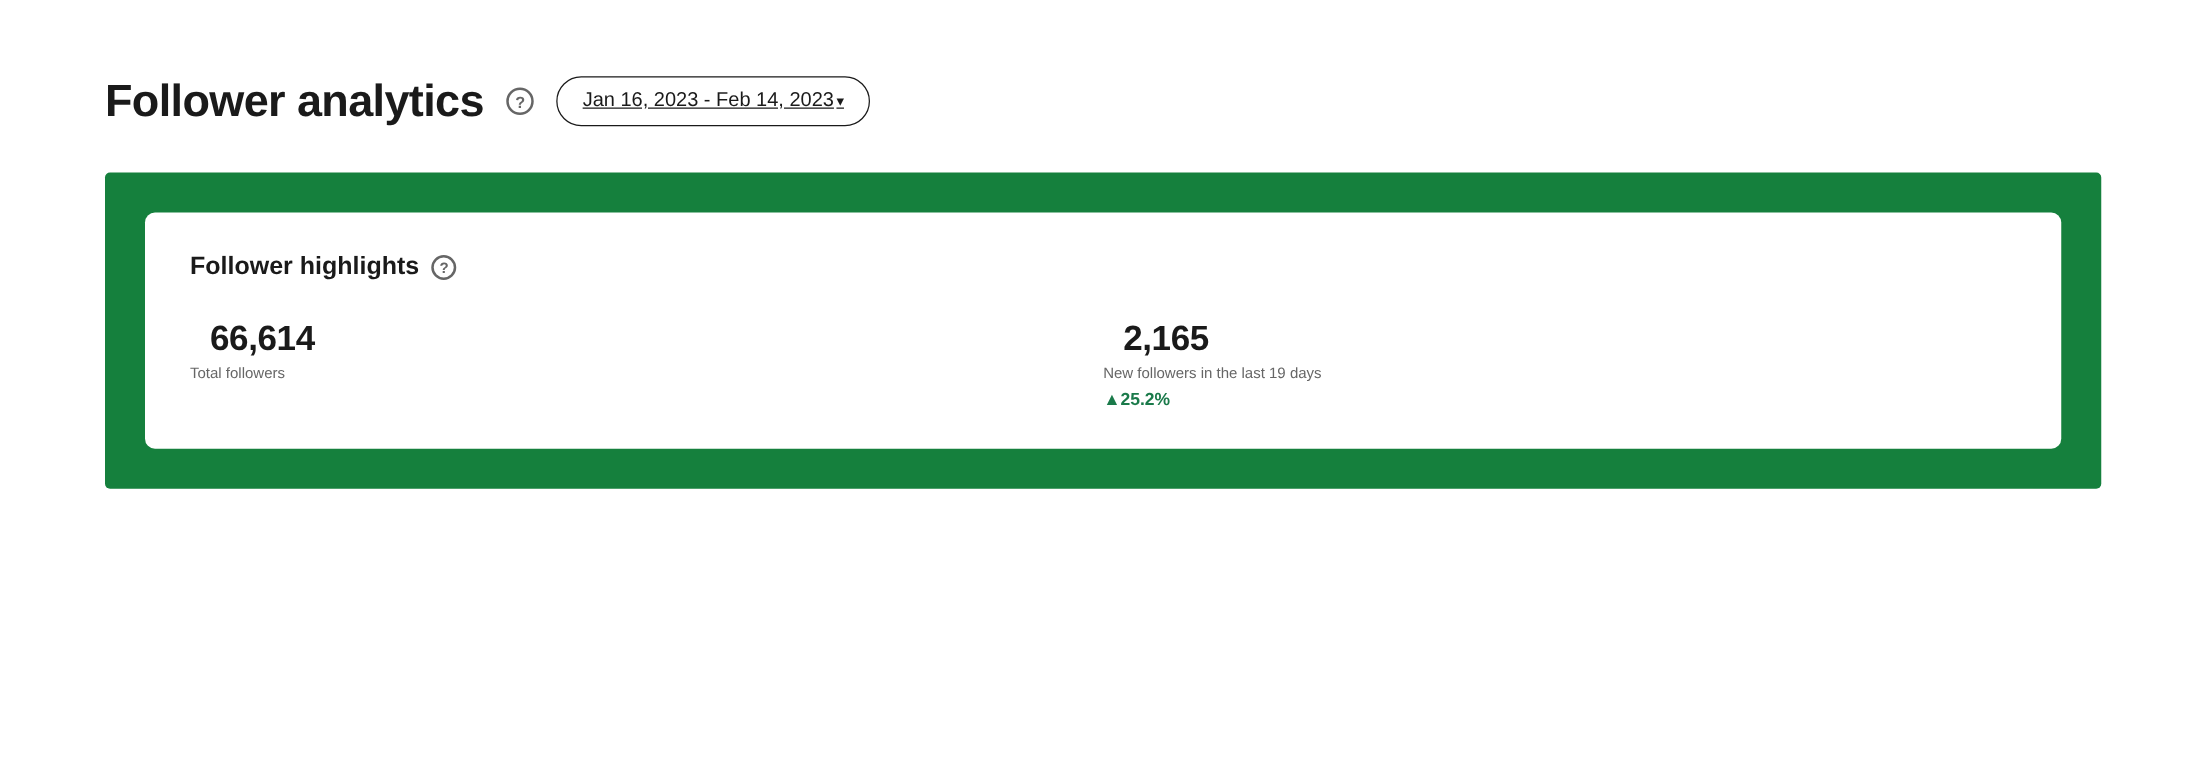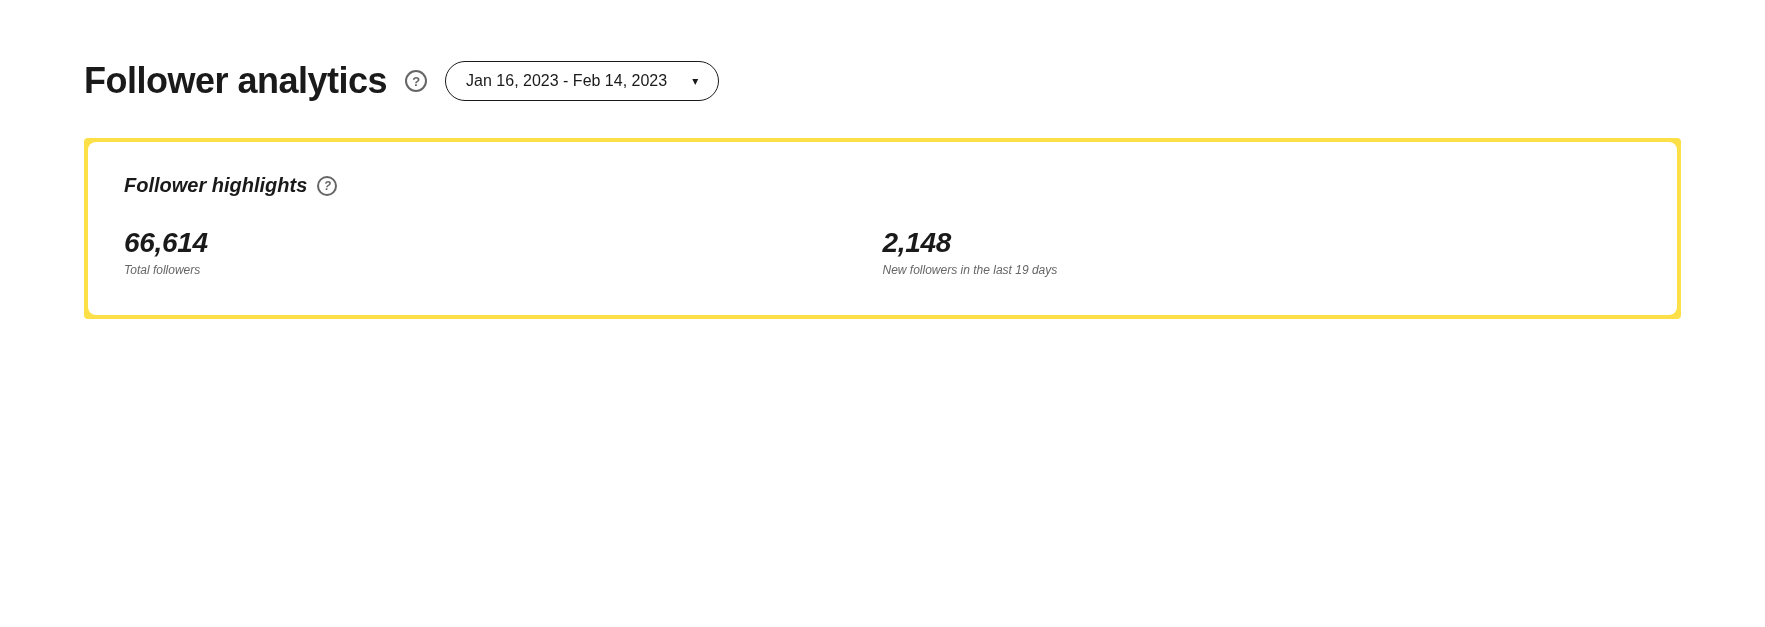--- a/index.html
+++ b/index.html
@@ -46,43 +46,43 @@
       color: #666;
       font-size: 13px;
       font-weight: 600;
       cursor: pointer;
       flex-shrink: 0;
     }
 
     .date-range-button {
       display: flex;
       align-items: center;
-      gap: 25px;
+      gap: 2px;
       padding: 10px 20px;
       border: 1.5px solid #1a1a1a;
       border-radius: 24px;
       background: #ffffff;
       font-size: 16px;
       font-weight: 500;
       color: #1a1a1a;
       cursor: pointer;
       white-space: nowrap;
+      text-decoration: underline;
     }
 
     .date-range-button .chevron-icon {
       font-size: 12px;
       color: #1a1a1a;
     }
 
     .section-container {
-      background-color: #fde047;
+      background-color: #15803d;
       border-radius: 4px;
-      padding: 4px;
+      padding: 32px;
       margin-bottom: 20px;
-      font-style: italic;
     }
 
     .highlights-card {
       background-color: #ffffff;
       border-radius: 8px;
       padding: 32px 36px;
     }
 
     .card-title-row {
       display: flex;
@@ -120,20 +120,21 @@
     .metric-block {
       flex: 1;
     }
 
     .metric-value {
       font-size: 28px;
       font-weight: 700;
       color: #1a1a1a;
       margin-bottom: 4px;
       letter-spacing: -0.3px;
+      margin-left: 16px;
     }
 
     .metric-label {
       font-size: 12px;
       color: #666666;
       margin-bottom: 6px;
     }
 
     .metric-change {
       font-size: 14px;
@@ -168,22 +169,25 @@
       </div>
 
       <div class="metrics-row">
 
         <div class="metric-block">
           <div class="metric-value">66,614</div>
           <div class="metric-label">Total followers</div>
         </div>
 
         <div class="metric-block">
-          <div class="metric-value">2,148</div>
+          <div class="metric-value">2,165</div>
           <div class="metric-label">New followers in the last 19 days</div>
+          <div class="metric-change">
+            <span>▲25.2%</span>
+          </div>
         </div>
 
       </div>
     </div>
 
   </div>
 
 </div>
 
 </body></html>

